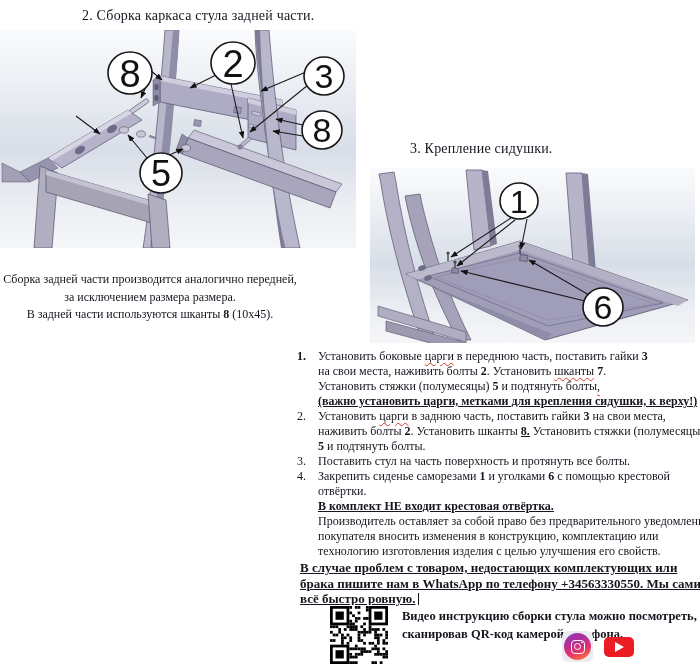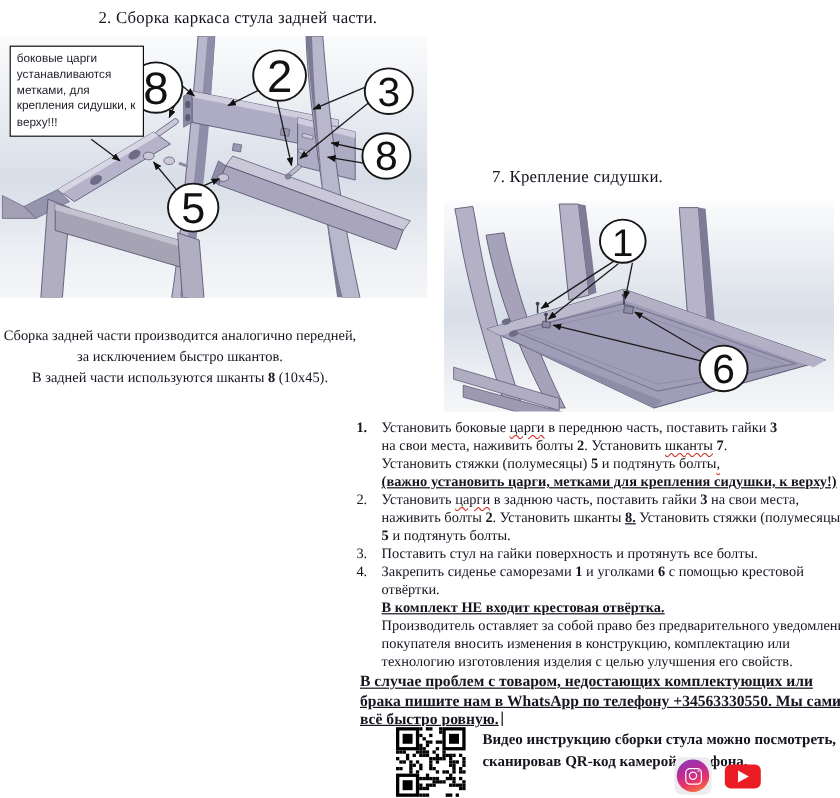--- a/index.html
+++ b/index.html
@@ -136,25 +136,24 @@
         <ellipse cx="324" cy="46" rx="20" ry="19" fill="#fff" stroke="#161616" stroke-width="1.6"></ellipse>
         <text class="cnum" x="324" y="58" font-size="34" text-anchor="middle">3</text>
         <ellipse cx="322" cy="100" rx="20" ry="19" fill="#fff" stroke="#161616" stroke-width="1.6"></ellipse>
         <text class="cnum" x="322" y="112" font-size="34" text-anchor="middle">8</text>
         <ellipse cx="161" cy="143" rx="21" ry="20" fill="#fff" stroke="#161616" stroke-width="1.6"></ellipse>
         <text class="cnum" x="161" y="156" font-size="36" text-anchor="middle">5</text>
       </g>
     </svg>
   </div>
 
-  <div class="abs callout-box">боковые царги устанавливаются метками, для крепления сидушки, к верху!!!</div>
-
-  <div class="abs note1"><span>Сборка задней части производится аналогично передней,</span><br><span>за исключением быстро шкантов.</span><br><span>В задней части используются шканты </span><span class="b">8</span><span> (10х45).</span></div>
-
-  <div class="abs title" style="left:410px;top:141px;">7.  Крепление сидушки.</div>
+
+  <div class="abs note1"><span>Сборка задней части производится аналогично передней,</span><br><span>за исключением размера размера.</span><br><span>В задней части используются шканты </span><span class="b">8</span><span> (10х45).</span></div>
+
+  <div class="abs title" style="left:410px;top:141px;">3.  Крепление сидушки.</div>
 
   <div class="abs diagram" style="left:370px;top:168px;width:325px;height:175px;">
     <svg width="325" height="175" viewBox="0 0 325 175">
       <g>
 
         <path d="M9,6 L24,4 L26,14 C33,58 44,108 65,170 L51,170 C29,105 17,55 11,16 Z" fill="#b4b1c7" stroke="#55516c" stroke-width="0.7"></path>
         <path d="M35,28 L50,26 L52,36 C64,86 78,126 101,172 L88,172 C62,124 46,78 37,38 Z" fill="#a5a2ba" stroke="#55516c" stroke-width="0.7"></path>
 
         <path d="M8,138 L96,164 L96,174 L8,148 Z" fill="#b0adc3" stroke="#55516c" stroke-width="0.6"></path>
         <path d="M16,153 L104,177 L104,187 L16,163 Z" fill="#9c99b1" stroke="#55516c" stroke-width="0.6"></path>
@@ -215,21 +214,21 @@
     <div class="step">
       <span class="num">1.</span>
       <span class="stxt"><span>Установить боковые </span><span class="sq">царги</span><span> в переднюю часть, поставить гайки </span><span class="b">3</span><br><span>на свои места, наживить болты </span><span class="b">2</span><span>. Установить </span><span class="sq">шканты</span><span> </span><span class="b">7</span><span>.</span><br><span>Установить стяжки (полумесяцы) </span><span class="b">5</span><span> и подтянуть болты</span><span class="sq">,</span><br><span class="bu">(важно установить царги, метками для крепления сидушки, к верху!)</span></span>
     </div>
     <div class="step">
       <span class="num">2.</span>
       <span class="stxt"><span>Установить </span><span class="sq">царги</span><span> в заднюю часть, поставить гайки </span><span class="b">3</span><span> на свои места,</span><br><span>наживить болты </span><span class="b">2</span><span>. Установить шканты </span><span class="bu">8.</span><span> Установить стяжки (полумесяцы)</span><br><span class="b">5</span><span> и подтянуть болты.</span></span>
     </div>
     <div class="step">
       <span class="num">3.</span>
-      <span class="stxt"><span>Поставить стул на гайки поверхность и протянуть все болты.</span></span>
+      <span class="stxt"><span>Поставить стул на часть поверхность и протянуть все болты.</span></span>
     </div>
     <div class="step">
       <span class="num">4.</span>
       <span class="stxt"><span>Закрепить сиденье саморезами </span><span class="b">1</span><span> и уголками </span><span class="b">6</span><span> с помощью крестовой</span><br><span>отвёртки.</span><br><span class="bu">В комплект НЕ входит крестовая отвёртка.</span><br><span>Производитель оставляет за собой право без предварительного уведомления</span><br><span>покупателя вносить изменения в конструкцию, комплектацию или</span><br><span>технологию изготовления изделия с целью улучшения его свойств.</span></span>
     </div>
   </div>
 
   <div class="abs support"><span><span class="bu">В случае проблем с товаром, недостающих комплектующих или</span><br><span class="bu">брака пишите нам в WhatsApp по телефону +34563330550. Мы сами</span><br><span class="bu">всё быстро ровную.</span></span><span class="cursor"></span></div>
 
   <div class="abs qr-box">

